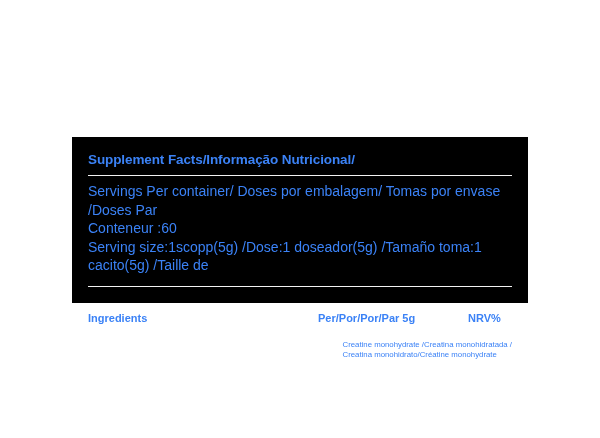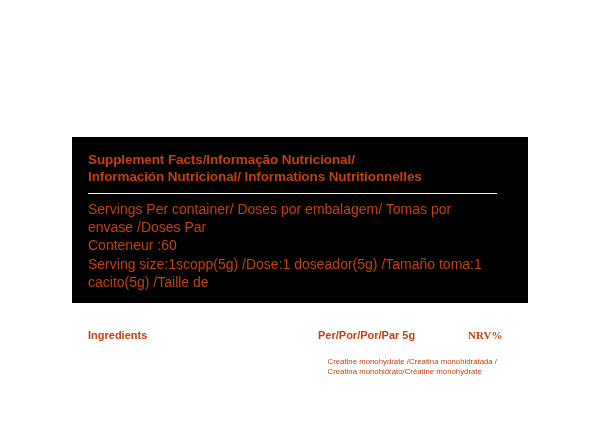--- a/index.html
+++ b/index.html
@@ -13,23 +13,23 @@
     font-family: "Liberation Sans", sans-serif;
     overflow: hidden;
   }
   .panel {
     position: absolute;
     left: 72px;
     top: 137px;
     width: 456px;
     height: 166px;
     background: #000000;
-    color: #c2410c;
+    color: #3b82f6;
     box-sizing: border-box;
-    padding: 12px 31px 10px 16px;
+    padding: 12px 16px 10px 16px;
   }
   .title {
     font-size: 13.5px;
     font-weight: bold;
     line-height: 1.28;
     letter-spacing: -0.1px;
     margin: 0 0 0 0;
     padding-top: 2px;
   }
   .title .line {
@@ -64,21 +64,20 @@
   .col-ingredients {
     flex: 0 0 230px;
   }
   .col-per {
     flex: 0 0 150px;
     text-align: left;
   }
   .col-nrv {
     flex: 1 1 auto;
     text-align: left;
-    font-family: Liberation Serif, serif;
   }
   .rule2 {
     height: 1px;
     background: #ffffff;
     margin: 5px 0 8px 0;
   }
   .item-row {
     display: flex;
     align-items: flex-end;
     font-size: 7.8px;
@@ -99,21 +98,20 @@
     flex: 1 1 auto;
   }
 </style>
 </head>
 <body>
 
 <div class="panel">
 
   <div class="title">
     <span class="line">Supplement Facts/Informação Nutricional/</span>
-    <span class="line">Información Nutricional/ Informations Nutritionnelles</span>
   </div>
 
   <div class="rule"></div>
 
   <div class="servings">
     <span class="line">Servings Per container/ Doses por embalagem/ Tomas por envase /Doses Par</span>
     <span class="line">Conteneur :60</span>
     <span class="line">Serving size:1scopp(5g) /Dose:1 doseador(5g) /Tamaño toma:1 cacito(5g) /Taille de</span>
   </div>
 

